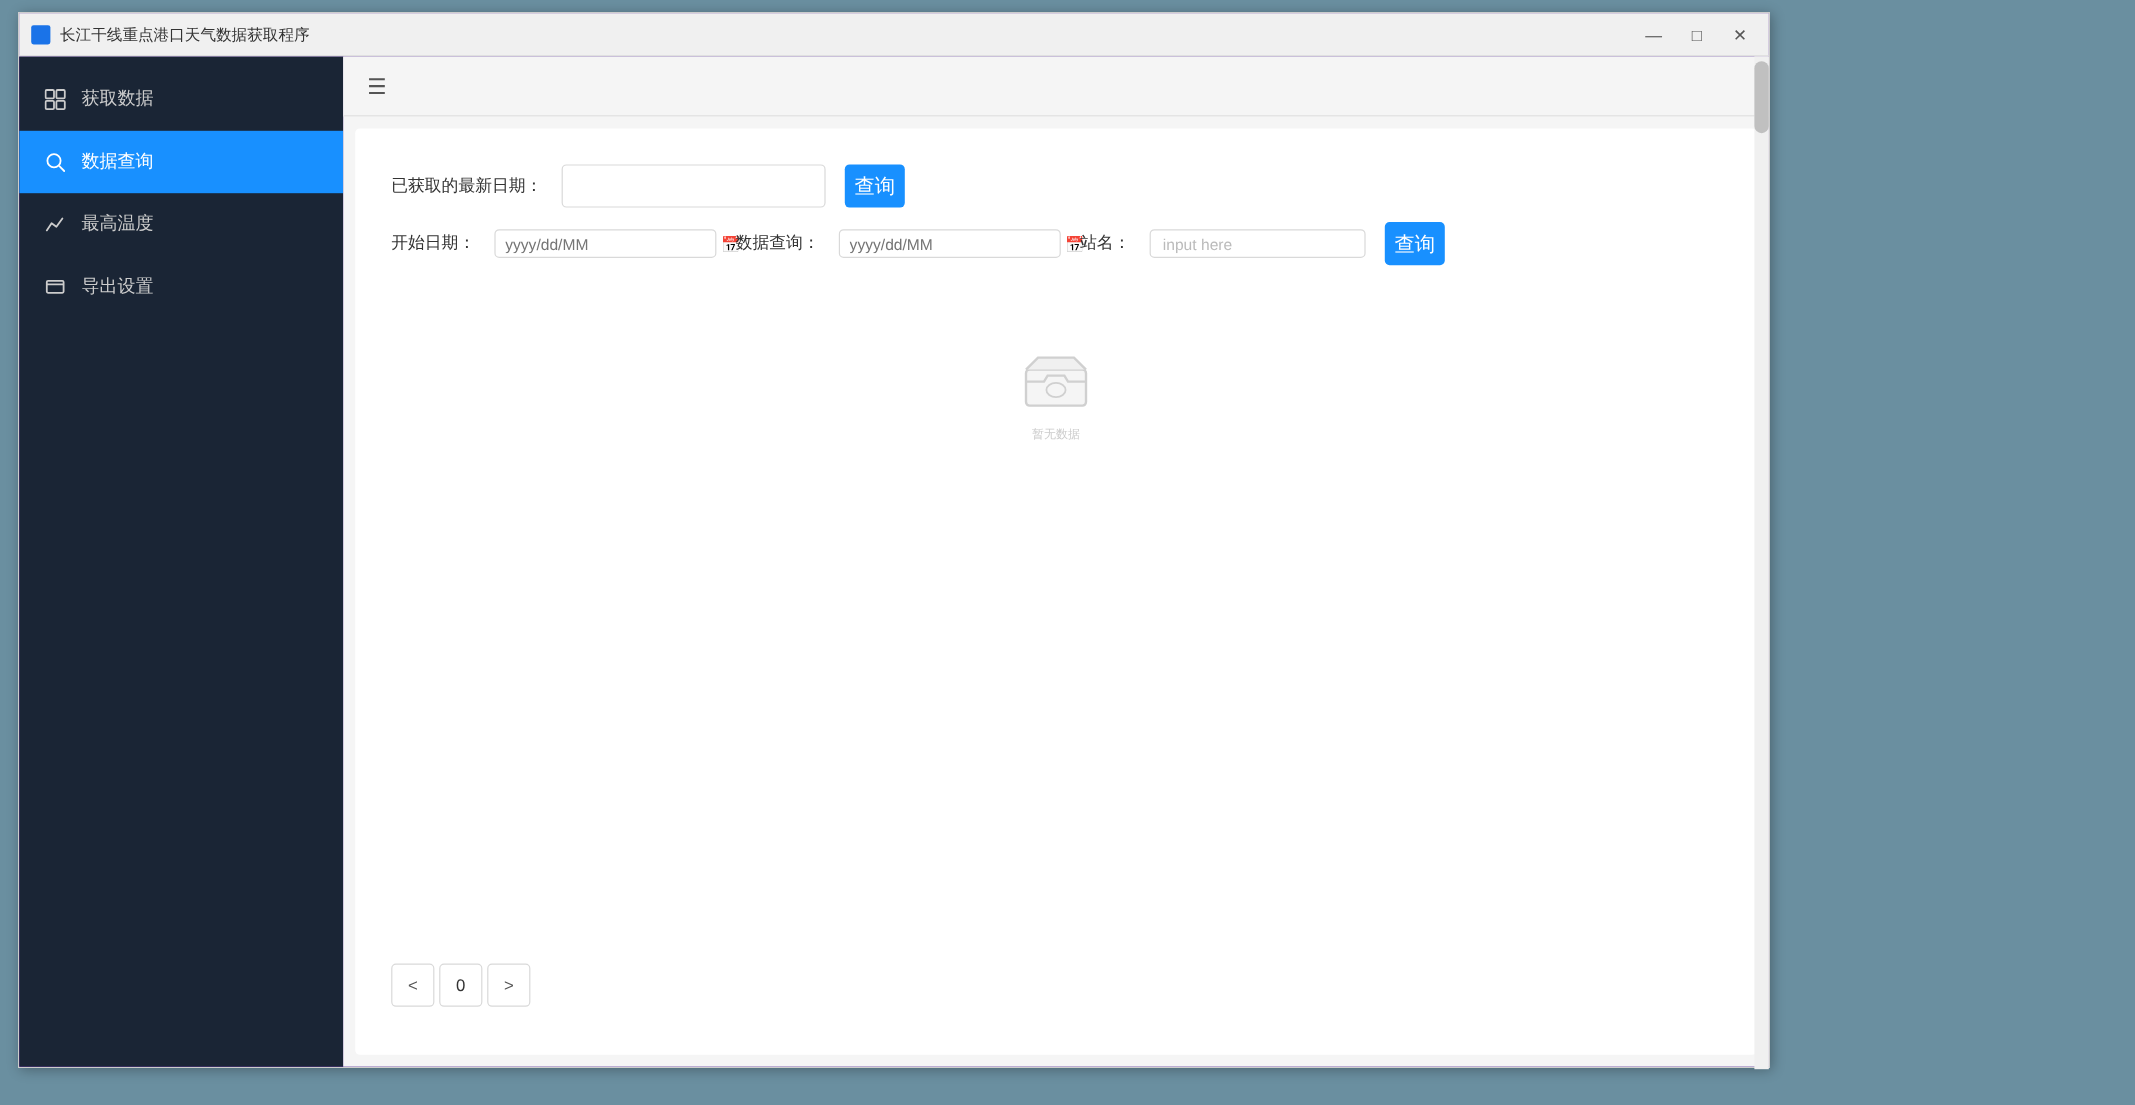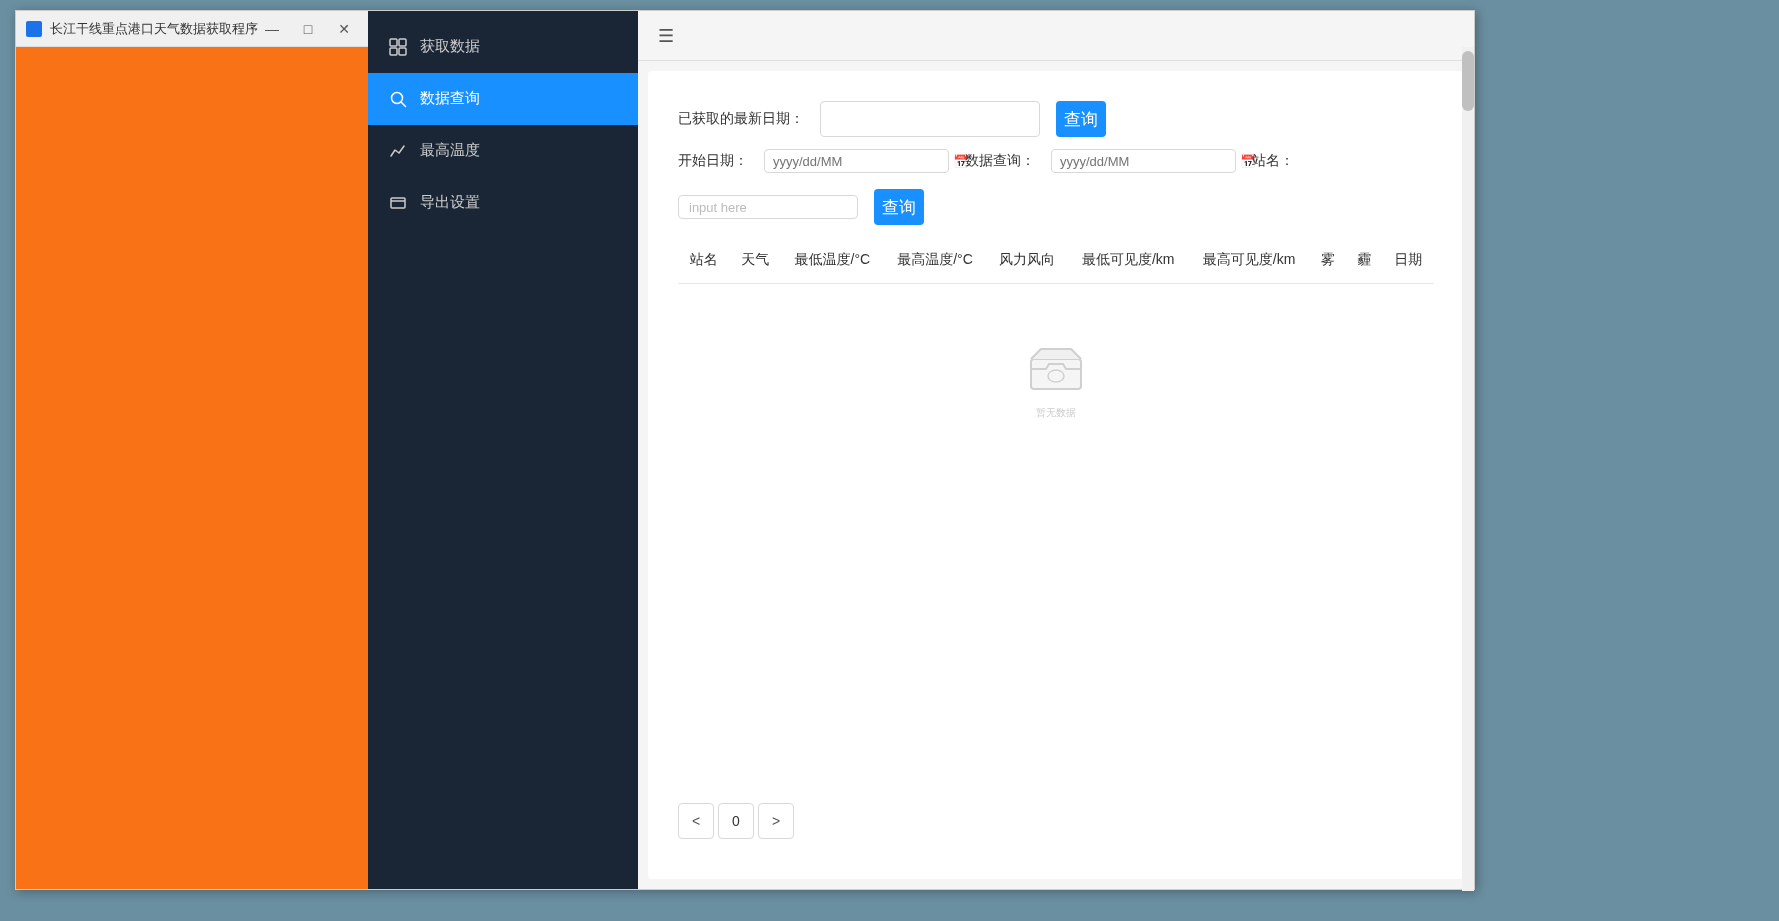--- a/index.html
+++ b/index.html
@@ -11,25 +11,25 @@
       overflow: hidden;
       position: relative;
     }
 
     .window {
       position: absolute;
       top: 10px;
       left: 15px;
       width: 1460px;
       height: 880px;
-      background: #f97316;
+      background: #4c1d95;
       border: 1px solid #ccc;
       box-shadow: 2px 2px 10px rgba(0,0,0,0.3);
       display: flex;
-      flex-direction: row;
+      flex-direction: column;
     }
 
     .titlebar {
       height: 36px;
       background: #f0f0f0;
       border-bottom: 1px solid #ddd;
       display: flex;
       align-items: center;
       padding: 0 10px;
       flex-shrink: 0;
@@ -412,39 +412,20 @@
             <input type="text" placeholder="yyyy/dd/MM" style="">
             <span style="color:#bbb;font-size:13px;">📅</span>
           </div>
 
           <span class="row-label">站名：</span>
           <input class="station-input" type="text" placeholder="input here" style="">
           <button class="btn-query">查询</button>
         </div>
 
         <div class="table-container">
-          <table class="data-table">
-            <thead>
-              <tr>
-
-              <th>站名</th>
-                  <th>天气</th>
-                  <th>最低温度/°C</th>
-                  <th>最高温度/°C</th>
-                  <th>风力风向</th>
-                  <th>最低可见度/km</th>
-                  <th>最高可见度/km</th>
-                  <th>雾</th>
-                  <th>霾</th>
-                  <th>日期</th>
-                </tr>
-            </thead>
-            <tbody id="table-body">
-            </tbody>
-          </table>
 
           <div class="empty-state">
             <svg class="empty-icon" viewBox="0 0 60 50" fill="none" xmlns="http://www.w3.org/2000/svg">
               <rect x="5" y="15" width="50" height="30" rx="3" stroke="#d0d0d0" stroke-width="2" fill="#f5f5f5"></rect>
               <path d="M5 25 L20 25 L23 20 L37 20 L40 25 L55 25" stroke="#d0d0d0" stroke-width="2" fill="none"></path>
               <ellipse cx="30" cy="32" rx="8" ry="6" stroke="#d0d0d0" stroke-width="1.5" fill="none"></ellipse>
               <path d="M5 15 L15 5 L45 5 L55 15" stroke="#d0d0d0" stroke-width="2" fill="#f0f0f0"></path>
             </svg>
             <span class="empty-text">暂无数据</span>
           </div>

